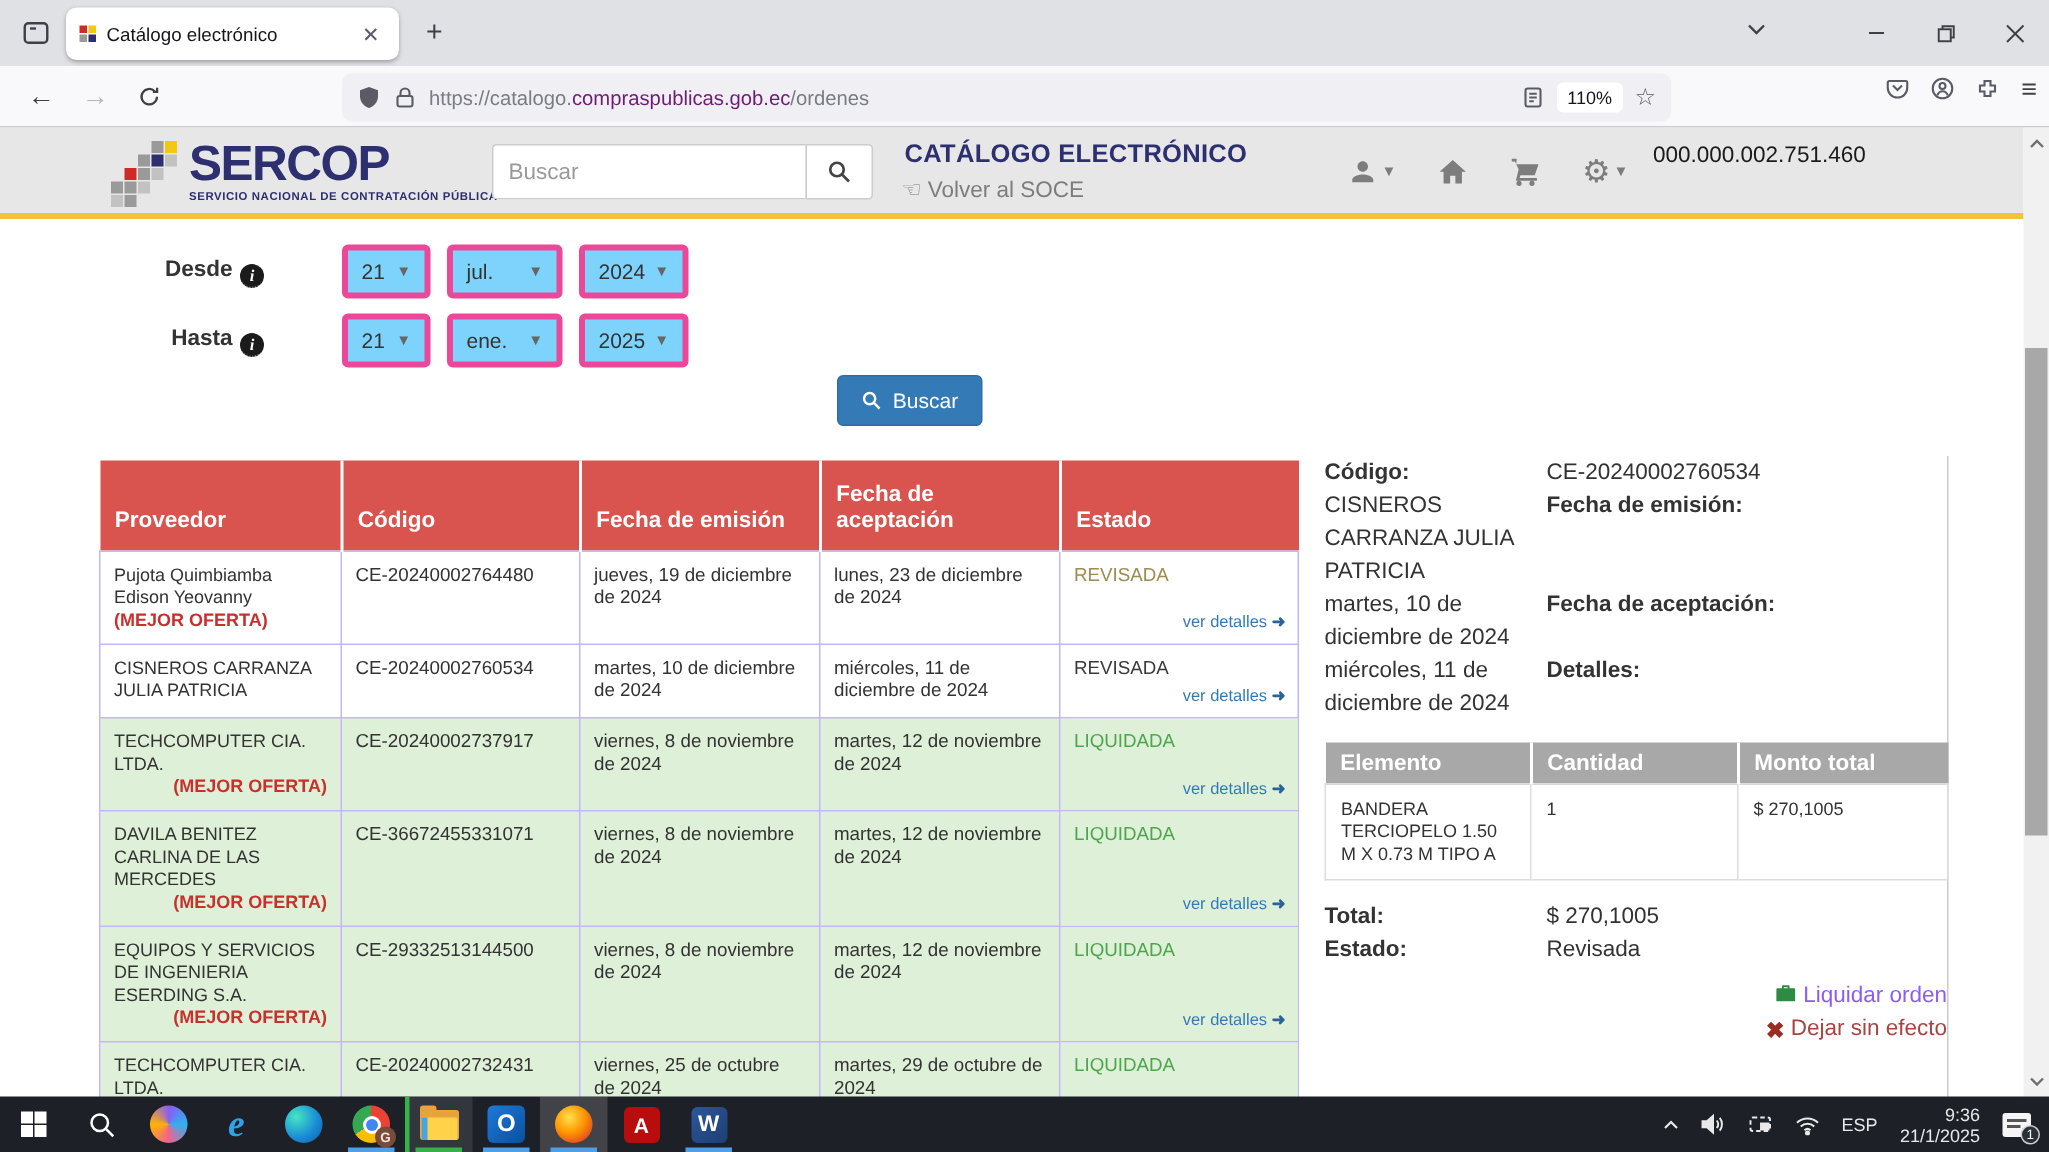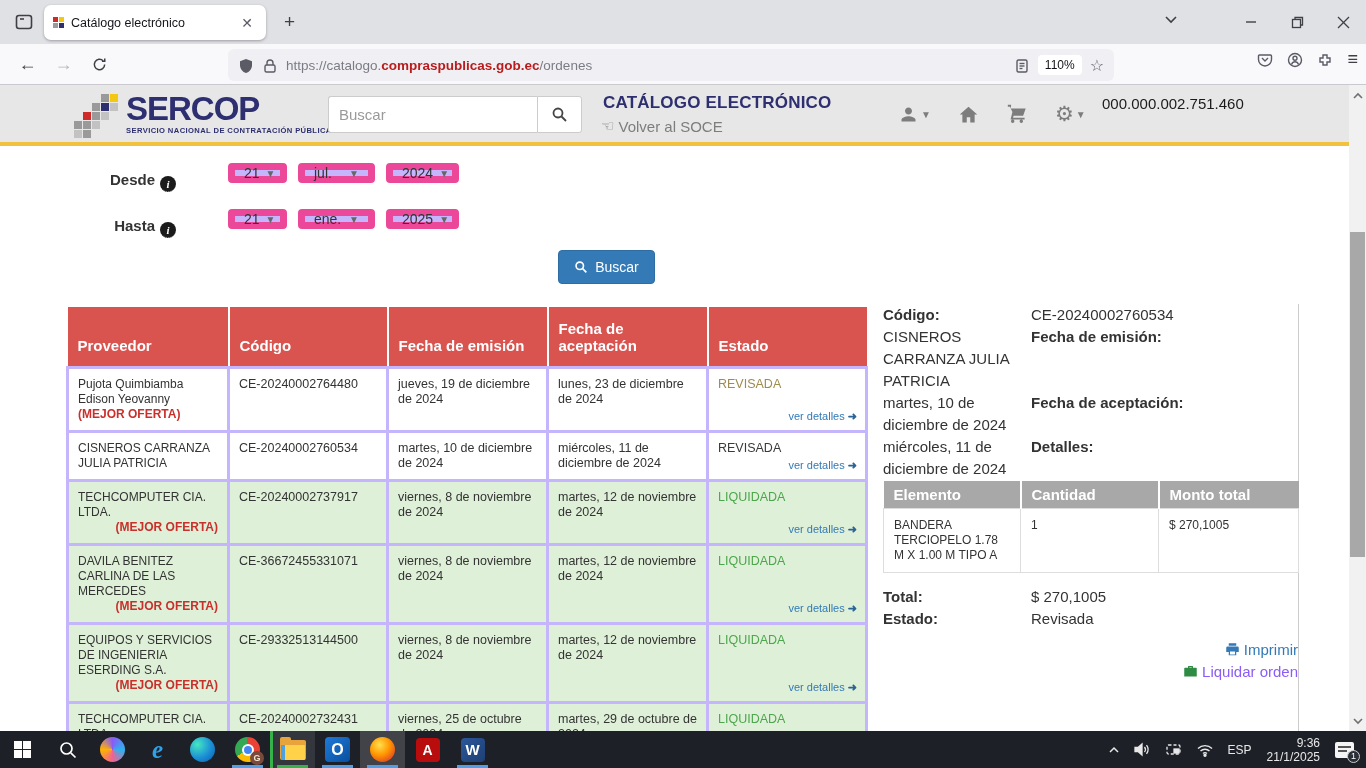--- a/index.html
+++ b/index.html
@@ -19,21 +19,21 @@
 .winctl{position:absolute;top:0;right:0;height:44px;display:flex;align-items:center}
 .winbtn{width:46px;height:44px;display:flex;align-items:center;justify-content:center;color:#3f3f46}
 .alltabs{position:absolute;right:188px;top:12px;color:#3f3f46}
 .navbar{position:absolute;left:0;top:44px;width:1366px;height:41px;background:#f9f9fb;border-bottom:1px solid #c9c9cf}
 .navbtn{position:absolute;top:49px;width:31px;height:31px;display:flex;align-items:center;justify-content:center;
   font-size:18px;color:#3f3f46;border-radius:4px}
 .navbtn.dis{color:#b6b6bf}
 .urlbar{position:absolute;left:228px;top:49px;width:886px;height:32px;background:#f0f0f4;border-radius:6px;
   display:flex;align-items:center;padding:0 10px;gap:8px}
 .url-text{flex:1;font-size:13.5px;color:#7b7b85;white-space:nowrap;overflow:hidden}
-.url-text b{color:#b91c1c;font-weight:700}
+.url-text b{color:#701a75;font-weight:400}
 .zoom-pill{background:#fff;border-radius:4px;font-size:12px;color:#15141a;padding:3px 7px}
 .nav-right{position:absolute;right:8px;top:49px;display:flex;align-items:center;gap:14px;color:#3f3f46}
 .icon16{width:16px;height:16px;display:inline-block;vertical-align:middle}
 
 
 .site-header{position:absolute;left:0;top:85px;width:1349px;height:61px;background:#e7e7e7;border-bottom:4px solid #f0c23e}
 .logo{position:absolute;left:74px;top:7px;display:flex;align-items:flex-start;gap:8px}
 .pixgrid{display:grid;grid-template-columns:repeat(5,8px);grid-template-rows:repeat(5,8px);gap:1px;margin-top:2px}
 .px{width:8px;height:8px;background:transparent}
 .px.g{background:#9a9a9a}.px.lg{background:#c2c2c2}.px.r{background:#cf2a27}.px.n{background:#2d2f71}.px.y{background:#f4c711}
@@ -52,48 +52,48 @@
 .caret{font-size:10px;color:#7d7d7d}
 .horders{position:absolute;left:1102px;top:8px;font-size:15px;color:#1b1b1b;line-height:21px}
 .horders .b{font-weight:700}
 
 
 .content{position:absolute;left:0;top:146px;width:1349px;height:585px;background:#fff}
 .flabel{position:absolute;width:176px;text-align:right;font-size:15px;font-weight:700;color:#333}
 .info-i{display:inline-block;width:16px;height:16px;border-radius:50%;background:#1b1b1b;color:#fff;
   font-size:11px;line-height:16px;text-align:center;font-style:italic;font-family:"Liberation Serif",serif;
   margin-left:5px;vertical-align:-3px;border-bottom:1px dotted #777}
-.sel{position:absolute;height:20px;border:7px solid #ec4899;border-radius:4px;background:#c4b5fd;display:flex;
+.sel{position:absolute;height:36px;border:4px solid #ec4899;border-radius:4px;background:#7dd3fc;display:flex;
   align-items:center;justify-content:space-between;padding:0 9px;font-size:14px;color:#333}
 .sel .sc{color:#666;font-size:10px;margin-left:6px}
 .btn-primary{position:absolute;left:558px;top:104px;width:97px;height:34px;background:#337ab7;border:1px solid #2e6da4;
   border-radius:4px;color:#fff;font-size:14px;display:flex;align-items:center;justify-content:center;gap:7px}
 
 
 .orders{position:absolute;left:66px;top:161px;width:799px;border-collapse:collapse;table-layout:fixed}
 .orders th{background:#d9534f;color:#fff;font-size:15px;font-weight:700;text-align:left;vertical-align:bottom;
   padding:10px 10px 12px 10px;border-left:2px solid #fff;height:60px}
 .orders th:first-child{border-left:none}
-.orders td{border:3px solid #c4b5fd;font-size:12.5px;color:#333;padding:8px 9px;vertical-align:top;line-height:15px}
+.orders td{border:1px solid #c4b5fd;font-size:12.5px;color:#333;padding:8px 9px;vertical-align:top;line-height:15px}
 .orders tr.green td{background:#dff0d8}
 .orders td.prov{font-size:12px}
 .offer{color:#c9302c;font-weight:700}
 .badge-block .offer{display:block;text-align:right}
 td.estado{position:relative}
 .st{font-size:12.5px}
 .st-warn{color:#9d8b4f}.st-dark{color:#3a3a3a}.st-ok{color:#4ca64c}
 .vd{position:absolute;right:8px;bottom:6px;color:#337ab7;font-size:11px;text-decoration:none;cursor:pointer}
 .vd .arr{color:#2a6496;font-weight:700}
 .r49 td{height:49px}.r64 td{height:64px}.r78 td{height:78px}
 
 
 .panel{position:absolute;left:883px;top:158px;width:416px;height:585px;border-right:1px solid #ccc}
 .dgrid{display:grid;grid-template-columns:148px 1fr;font-size:15px;line-height:22px;color:#333}
 .dl{font-weight:700}
-.items{width:415px;border-collapse:collapse;table-layout:fixed;margin-top:1px}
+.items{width:415px;border-collapse:collapse;table-layout:fixed;margin-top:15px}
 .items th{background:#a8a8a8;color:#fff;font-size:15px;font-weight:700;text-align:left;padding:5px 10px;
   border-left:2px solid #fff}
 .items th:first-child{border-left:none}
 .items td{border:1px solid #ddd;font-size:12px;color:#333;padding:9px 10px;vertical-align:top;height:53px;line-height:15px}
 .totgrid{display:grid;grid-template-columns:148px 1fr;font-size:15px;line-height:22px;color:#333;margin-top:13px}
 .actions{margin-top:9px;text-align:right;font-size:15px;line-height:22px;padding-right:0}
 .act{display:block;text-decoration:none;cursor:pointer}
 .act-print{color:#337ab7}
 .act-liq{color:#8b5cf6}
 .act-void{color:#a94442}
@@ -458,45 +458,41 @@
             <col style="width:138px">
             <col style="width:140px">
           </colgroup>
         <tbody>
             <tr>
           <th>Elemento</th>
           <th>Cantidad</th>
           <th>Monto total</th>
         </tr>
         <tr>
-          <td>BANDERA TERCIOPELO 1.78 M X 1.00 M TIPO A</td>
+          <td>BANDERA TERCIOPELO 1.50 M X 0.73 M TIPO A</td>
           <td>1</td>
           <td>$ 270,1005</td>
         </tr>
       </tbody>
         </table>
       <div class="totgrid">
         <div class="dl">Total:</div>
         <div>$ 270,1005</div>
         <div class="dl">Estado:</div>
         <div>Revisada</div>
       </div>
       <div class="actions">
-        <a class="act act-print">
-          <span class="aicn">
-            <svg width="15" height="15" viewBox="0 0 24 24" fill="#337ab7">
-                <path d="M6 2h12v4H6zM4 7h16a2 2 0 0 1 2 2v7h-4v5H6v-5H2V9a2 2 0 0 1 2-2zm4 8v5h8v-5z"></path>
-              </svg>
-          </span><span>Imprimir</span></a>
         <a class="act act-liq">
           <span class="aicn">
             <svg width="15" height="15" viewBox="0 0 24 24" fill="#2e8b44">
                 <path d="M9 3h6a1 1 0 0 1 1 1v2h5a1 1 0 0 1 1 1v13H2V7a1 1 0 0 1 1-1h5V4a1 1 0 0 1 1-1zm1 3h4V5h-4z"></path>
               </svg>
           </span><span>Liquidar orden</span></a>
+        <a class="act act-void">
+          <span class="aicn" style="color:#9c2b23;font-weight:700">✖</span><span>Dejar sin efecto</span></a>
       </div>
     </div>
   </div>
 
   <div class="vscroll">
     <div class="varrow" style="top:2px">
       <svg width="10" height="10" viewBox="0 0 10 10" fill="none" stroke="#707070" stroke-width="1.6">
           <polyline points="1,7 5,3 9,7"></polyline>
         </svg>
     </div>

